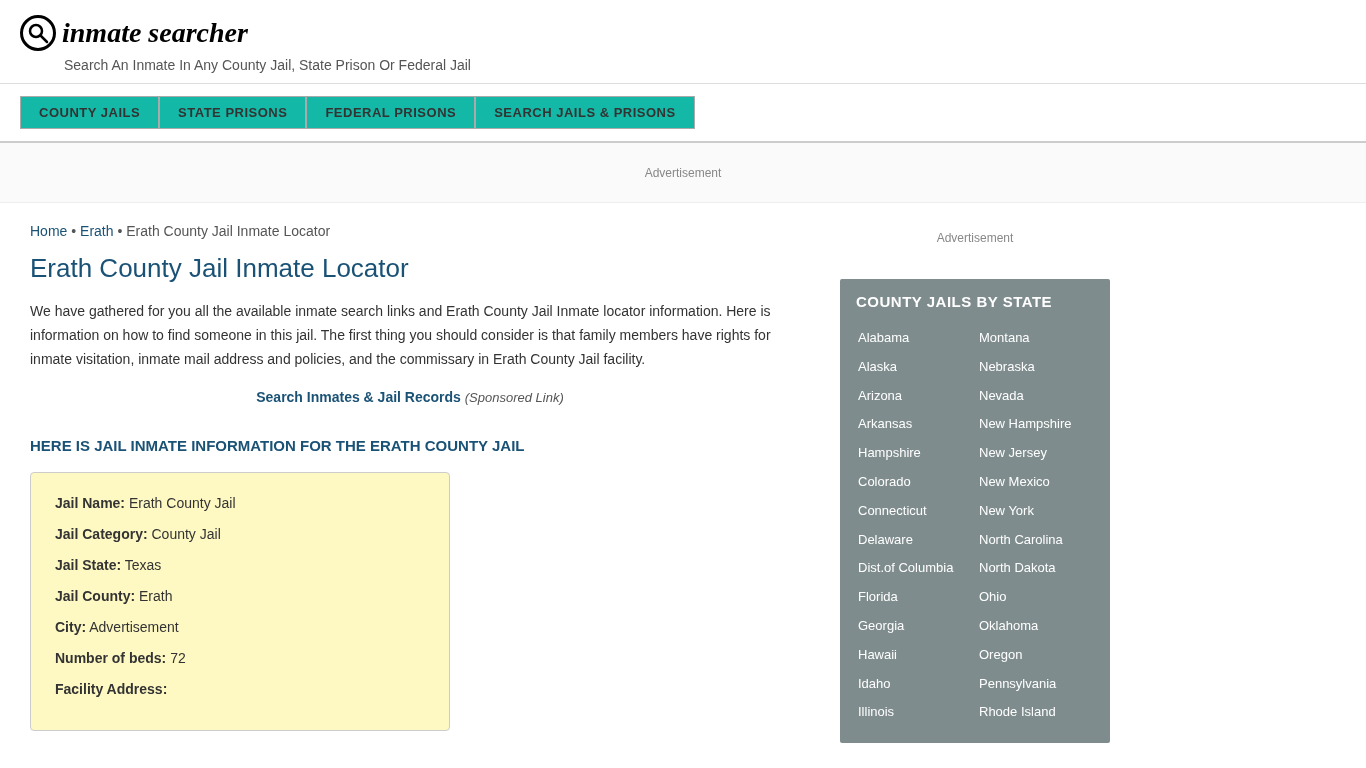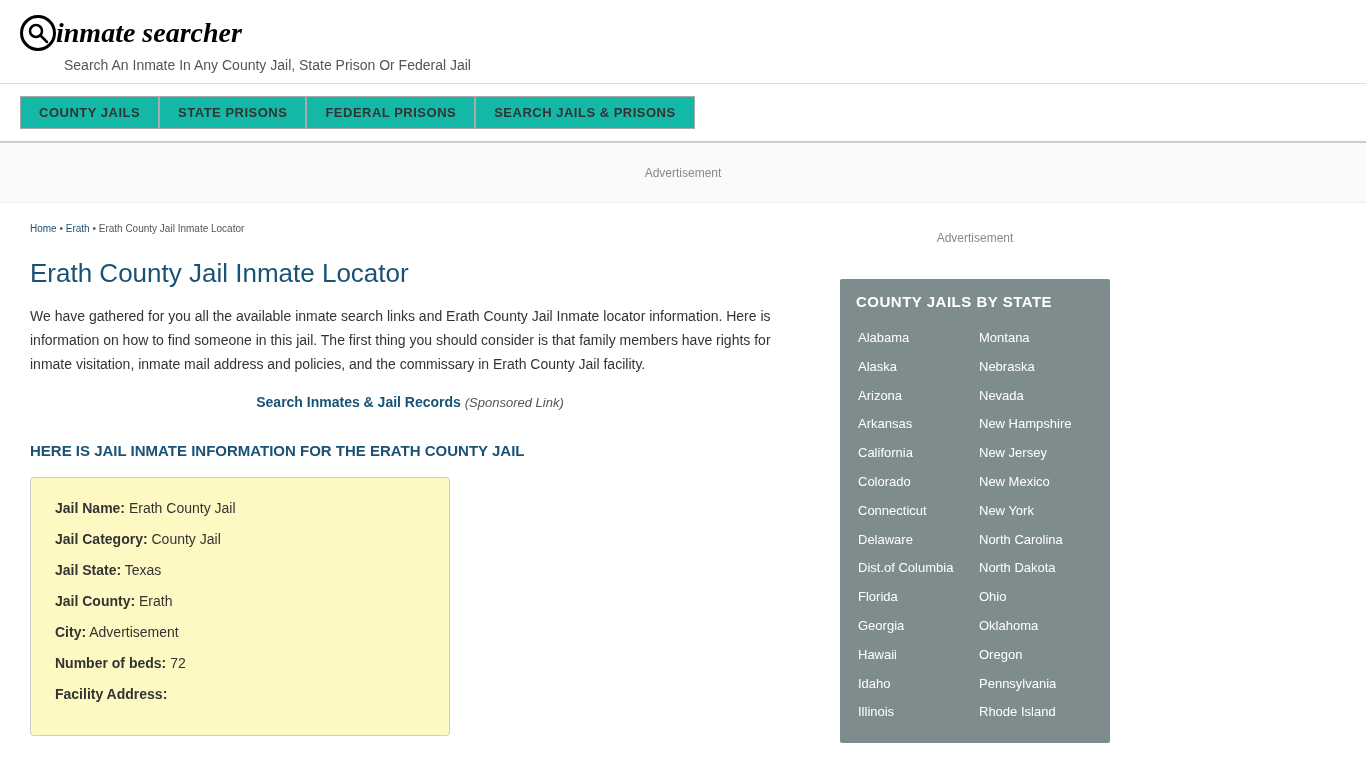--- a/index.html
+++ b/index.html
@@ -1,39 +1,39 @@
 <!DOCTYPE html>
 <html><head>
   <meta charset="utf-8">
   <style>
     * { margin: 0; padding: 0; box-sizing: border-box; }
     body { font-family: Arial, sans-serif; font-size: 14px; color: #333; background: #fff; }
 
     
     #header { padding: 15px 20px 10px 20px; border-bottom: 1px solid #ddd; }
-    #logo-area { display: flex; align-items: center; margin-bottom: 6px; }
+    #logo-area { display: flex; align-items: center; gap: 6px; margin-bottom: 6px; }
     #logo-icon { width: 36px; height: 36px; border: 3px solid #000; border-radius: 50%; display: flex; align-items: center; justify-content: center; font-size: 18px; font-weight: bold; color: #000; }
     #logo-text { font-family: Georgia, serif; font-size: 28px; font-weight: bold; color: #000; }
     #tagline { font-size: 14px; color: #555; margin-left: 2px; }
 
     
     #nav { display: flex; gap: 0; padding: 12px 20px; border-bottom: 2px solid #ccc; }
     .nav-btn { padding: 8px 18px; border: 1px solid #aaa; background: #14b8a6; font-size: 13px; font-weight: 600; color: #333; cursor: pointer; text-transform: uppercase; letter-spacing: 0.5px; }
 
     
     #ad-bar { text-align: center; padding: 10px; color: #888; font-size: 12px; border-bottom: 1px solid #eee; background: #fafafa; height: 60px; display: flex; align-items: center; justify-content: center; }
 
     
     #main { display: flex; padding: 0; }
 
     
     #content { flex: 1; padding: 20px 30px; max-width: 820px; }
 
     
-    #breadcrumb { font-size: 10px; color: #555; margin-bottom: 24px; }
+    #breadcrumb { font-size: 14px; color: #555; margin-bottom: 14px; }
     #breadcrumb a { color: #1a5276; text-decoration: none; }
     #breadcrumb span { color: #555; }
 
     
     #page-title { font-size: 26px; color: #1a5276; font-weight: normal; margin-bottom: 16px; }
 
     
     #description { font-size: 14px; line-height: 1.7; color: #333; margin-bottom: 18px; }
 
     
@@ -148,21 +148,21 @@
 
     <div id="state-box">
       <div id="state-box-title">COUNTY JAILS BY STATE</div>
       <div id="state-grid">
 
         <div id="state-col-left">
             <a class="state-link" href="#">Alabama</a>
             <a class="state-link" href="#">Alaska</a>
             <a class="state-link" href="#">Arizona</a>
             <a class="state-link" href="#">Arkansas</a>
-            <a class="state-link" href="#">California</a>
+            <a class="state-link" href="#">Hampshire</a>
             <a class="state-link" href="#">Colorado</a>
             <a class="state-link" href="#">Connecticut</a>
             <a class="state-link" href="#">Delaware</a>
             <a class="state-link" href="#">Dist.of Columbia</a>
             <a class="state-link" href="#">Florida</a>
             <a class="state-link" href="#">Georgia</a>
             <a class="state-link" href="#">Hawaii</a>
             <a class="state-link" href="#">Idaho</a>
             <a class="state-link" href="#">Illinois</a>
           </div>

